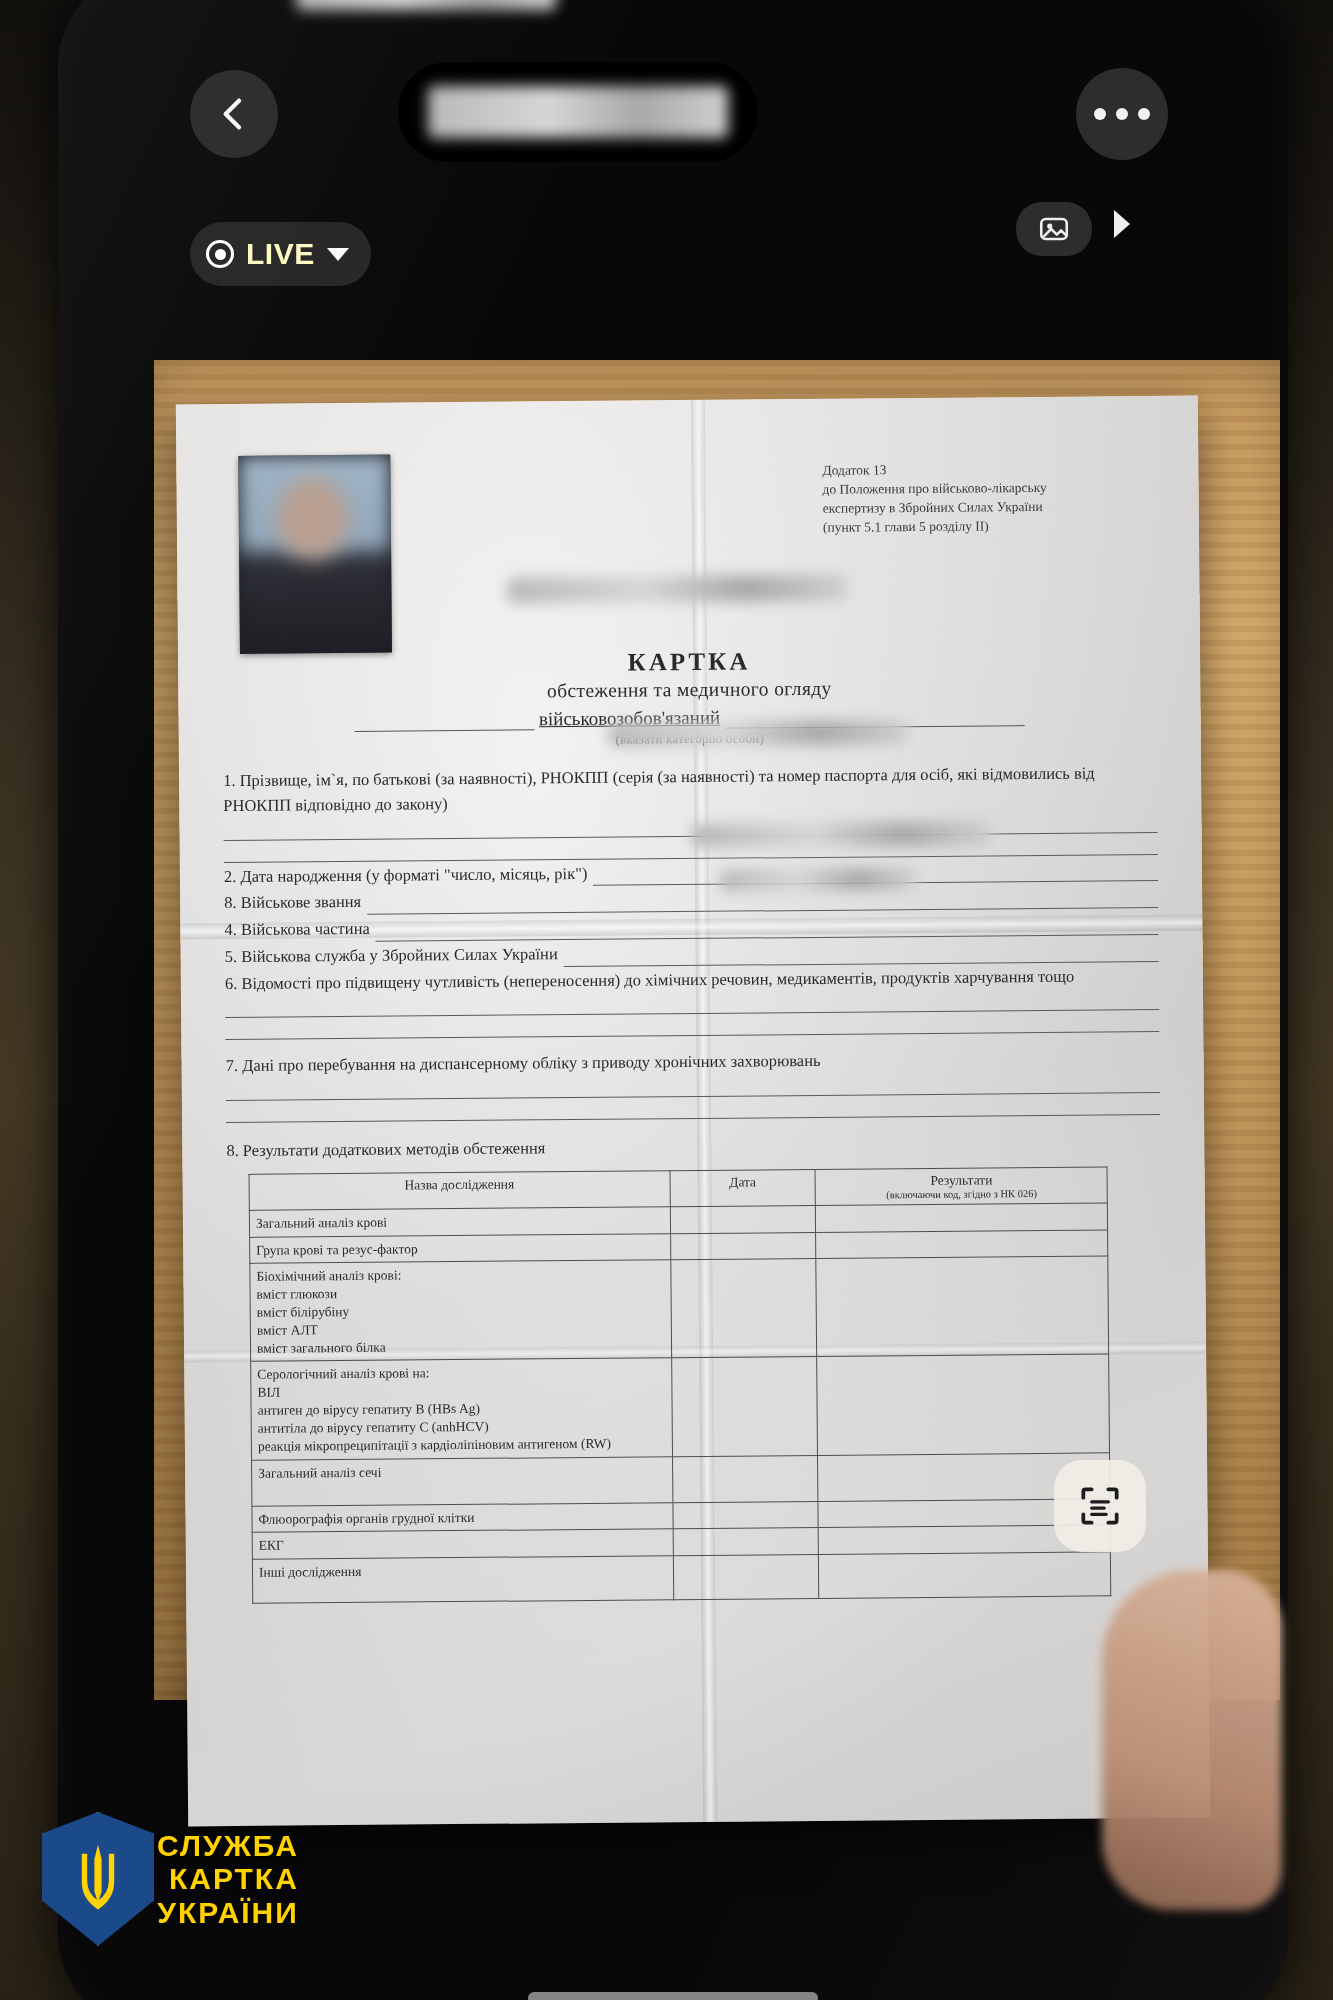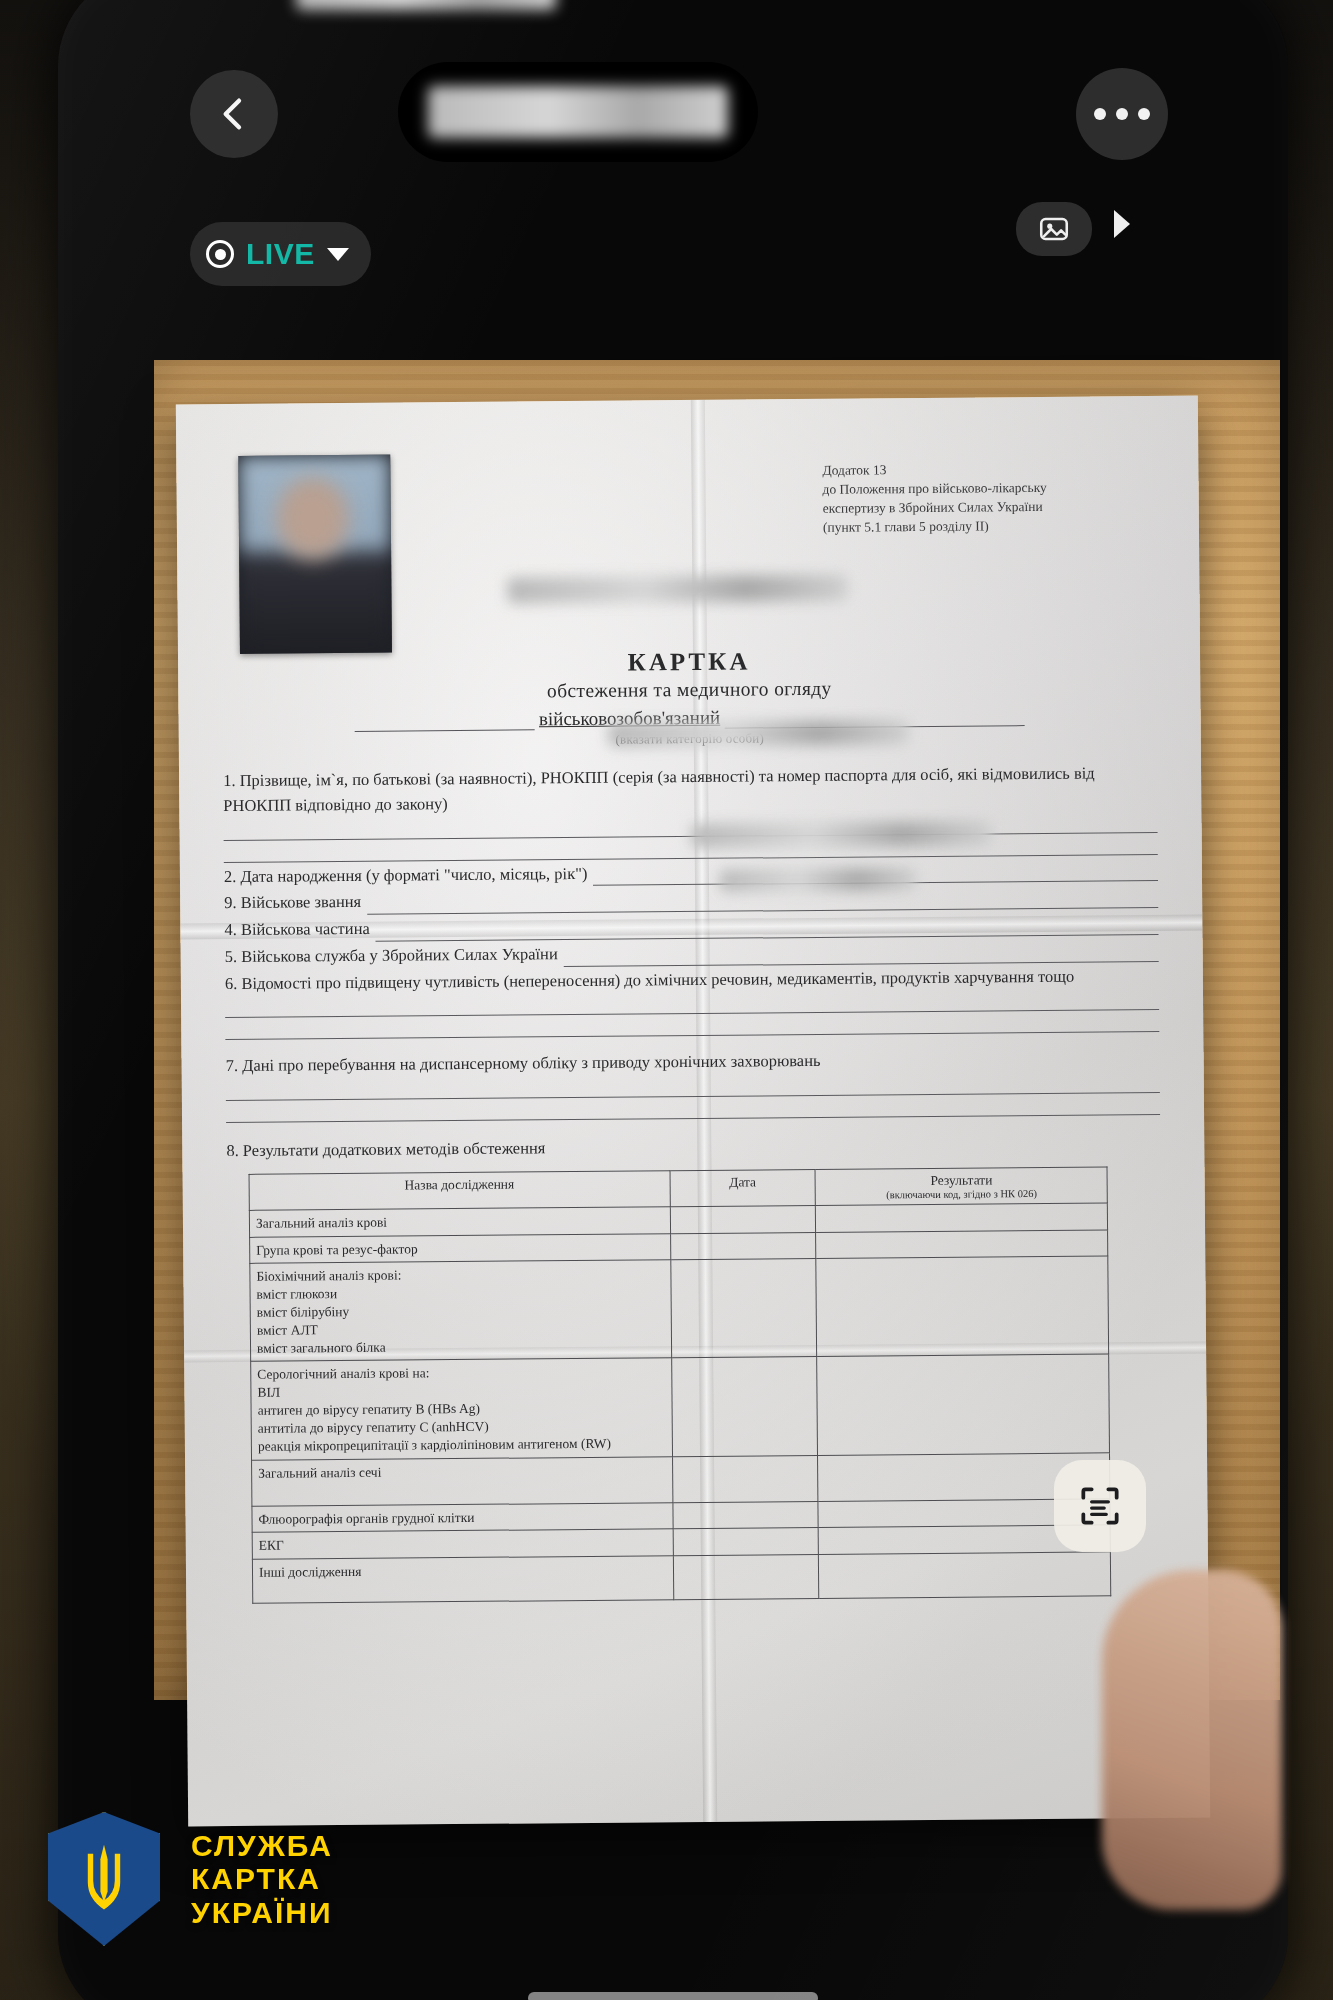--- a/index.html
+++ b/index.html
@@ -86,21 +86,21 @@
     height: 64px; padding: 0 22px 0 16px;
     background: rgba(50,50,50,.78);
     border-radius: 34px;
     display: flex; align-items: center; gap: 12px;
   }
   .live-ring {
     width: 28px; height: 28px; border-radius: 50%;
     border: 3px solid #fff; display:flex; align-items:center; justify-content:center;
   }
   .live-ring i { width: 11px; height: 11px; border-radius:50%; background:#fff; display:block; }
-  .live-pill span { color: #14b8a6; font-size: 30px; font-weight: 600; letter-spacing:.5px; }
+  .live-pill span { color: #fef9c3; font-size: 30px; font-weight: 600; letter-spacing:.5px; }
   .chev-down {
     width: 0; height: 0;
     border-left: 11px solid transparent; border-right: 11px solid transparent;
     border-top: 13px solid #fff;
   }
 
   .photos-btn {
     position: absolute; right: 196px; top: 232px;
     width: 76px; height: 54px; border-radius: 26px;
     background: rgba(60,60,60,.72);
@@ -233,23 +233,24 @@
   }
   table.exam th { font-weight: 400; text-align: center; }
   table.exam th small { font-size: 10.5px; display:block; }
   .c-name { width: 49%; }
   .c-date { width: 17%; }
   .c-res  { width: 34%; }
   .multi { line-height: 1.32; }
 
   
   .sbu {
-    position: absolute; left: 48px; bottom: 54px;
-    display: flex; align-items: center; gap: 31px;
+    position: absolute; left: 42px; bottom: 54px;
+    display: flex; align-items: center; gap: 3px;
     z-index: 30;
+    text-align: right;
   }
   .sbu-crest {
     width: 112px; height: 134px;
     background: #1b4a8a;
     clip-path: polygon(50% 0%, 100% 16%, 100% 66%, 50% 100%, 0% 66%, 0% 16%);
     display:flex; align-items:center; justify-content:center;
     box-shadow: 0 0 0 4px rgba(255,210,0,.9);
     position: relative;
   }
   .sbu-crest svg { width: 54px; height: 76px; }
@@ -355,21 +356,21 @@
           <div class="f-row">
             <div>1. Прізвище, ім`я, по батькові (за наявності), РНОКПП (серія (за наявності) та номер паспорта для осіб, які відмовились від РНОКПП відповідно до закону)</div>
             <div class="f-line"></div>
             <div class="f-line"></div>
           </div>
           <div class="f-row f-inline">
             <span>2. Дата народження (у форматі "число, місяць, рік")</span>
             <span class="grow"></span>
           </div>
           <div class="f-row f-inline">
-            <span>9. Військове звання</span>
+            <span>8. Військове звання</span>
             <span class="grow"></span>
           </div>
           <div class="f-row f-inline">
             <span>4. Військова частина</span>
             <span class="grow"></span>
           </div>
           <div class="f-row f-inline">
             <span>5. Військова служба у Збройних Силах України</span>
             <span class="grow"></span>
           </div>

